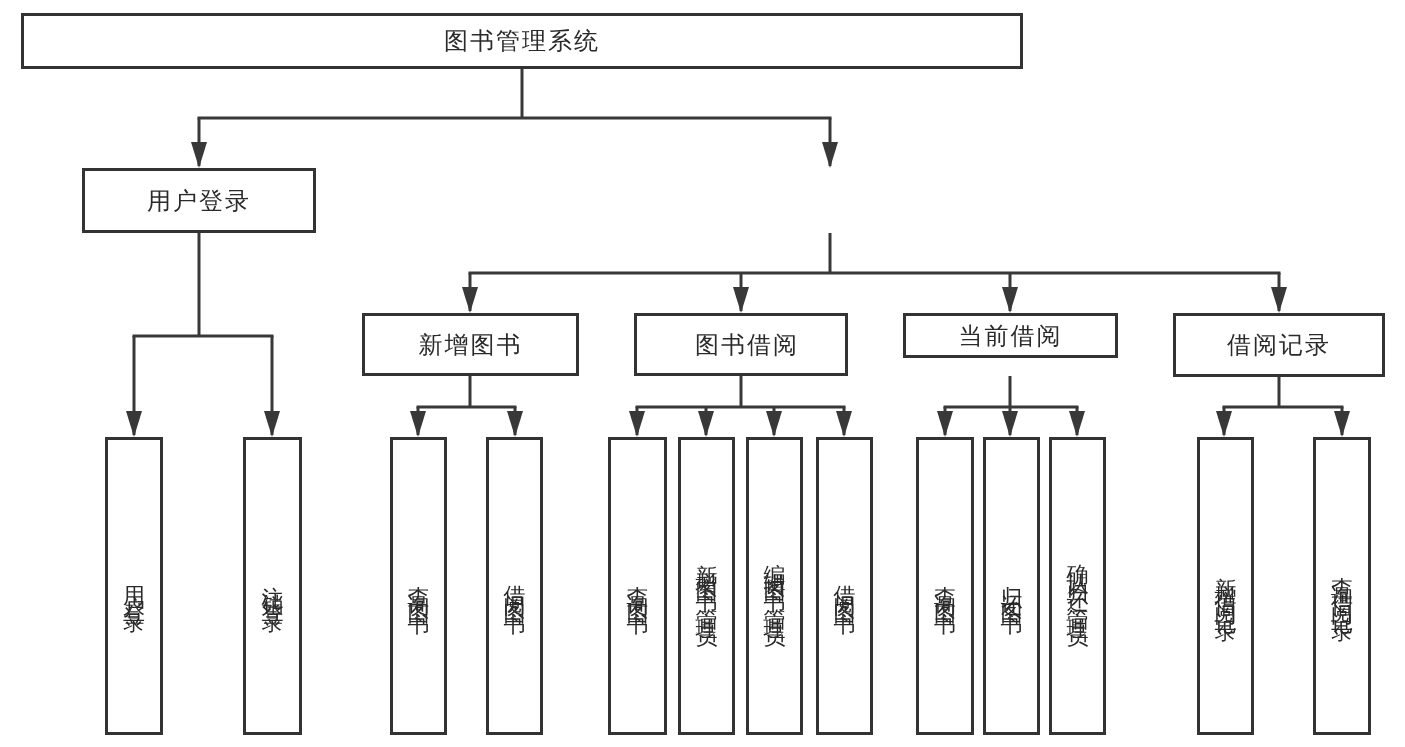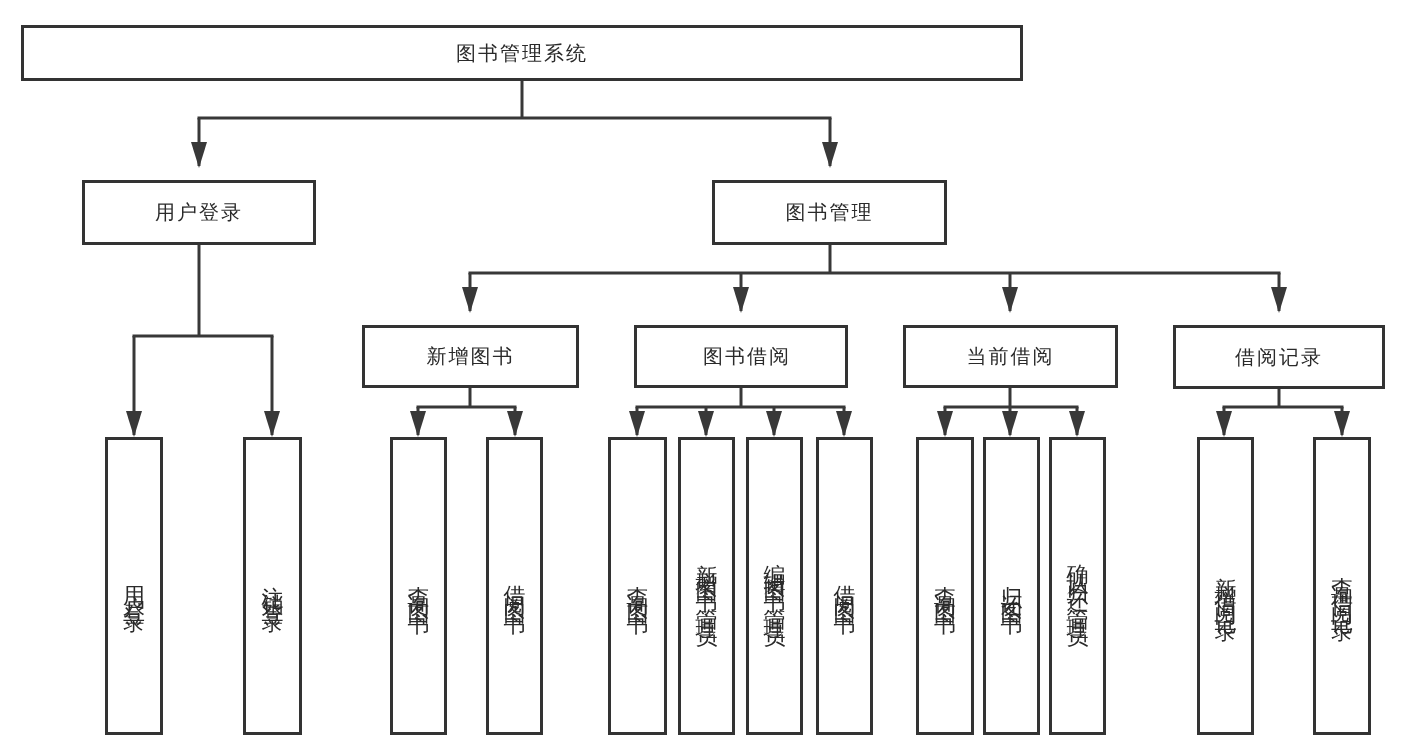--- a/index.html
+++ b/index.html
@@ -26,24 +26,23 @@
     box-sizing: border-box;
     background: #ffffff;
     border: 3px solid #333333;
     color: #2a2a2a;
     display: flex;
     align-items: center;
     justify-content: center;
     z-index: 2;
   }
   .hbox {
-    font-size: 20px;
+    font-size: 24px;
     letter-spacing: 2px;
     white-space: nowrap;
-    margin-top: 12px;
   }
   .vbox {
     writing-mode: vertical-rl;
     text-orientation: mixed;
     font-size: 22px;
     letter-spacing: 9px;
     line-height: 1;
     text-align: center;
   }
   .watermark {
@@ -132,25 +131,24 @@
       <polygon points="1069,411 1085,411 1077,437"></polygon>
 
       <polygon points="1216,411 1232,411 1224,437"></polygon>
       <polygon points="1334,411 1350,411 1342,437"></polygon>
     </g>
   </svg>
 
   <div class="node hbox" style="left:21px; top:13px; width:1002px; height:56px;">图书管理系统</div>
 
   <div class="node hbox" style="left:82px; top:168px; width:234px; height:65px;">用户登录</div>
-  <div class="node hbox" style="left:712px; top:168px; width:235px; height:65px;">图书管理</div>
 
   <div class="node hbox" style="left:362px; top:313px; width:217px; height:63px;">新增图书</div>
   <div class="node hbox" style="left:634px; top:313px; width:214px; height:63px;padding-left:12px;">图书借阅</div>
-  <div class="node hbox" style="left:903px; top:313px; width:215px; height:63px;">当前借阅</div>
+  <div class="node hbox" style="left:903px; top:313px; width:215px; height:45px;">当前借阅</div>
   <div class="node hbox" style="left:1173px; top:313px; width:212px; height:64px;">借阅记录</div>
 
   <div class="node vbox" style="left:105px; top:437px; width:58px; height:298px;">用户登录</div>
   <div class="node vbox" style="left:243px; top:437px; width:59px; height:298px;">注销登录</div>
 
   <div class="node vbox" style="left:390px; top:437px; width:57px; height:298px;">查询图书</div>
   <div class="node vbox" style="left:486px; top:437px; width:57px; height:298px;">借阅图书</div>
 
   <div class="node vbox" style="left:608px; top:437px; width:59px; height:298px;">查询图书</div>
   <div class="node vbox" style="left:678px; top:437px; width:57px; height:298px;">新增图书（管理员）</div>

